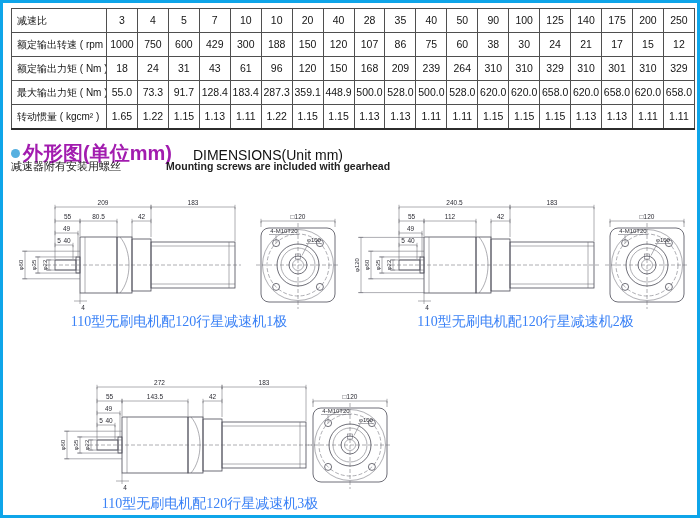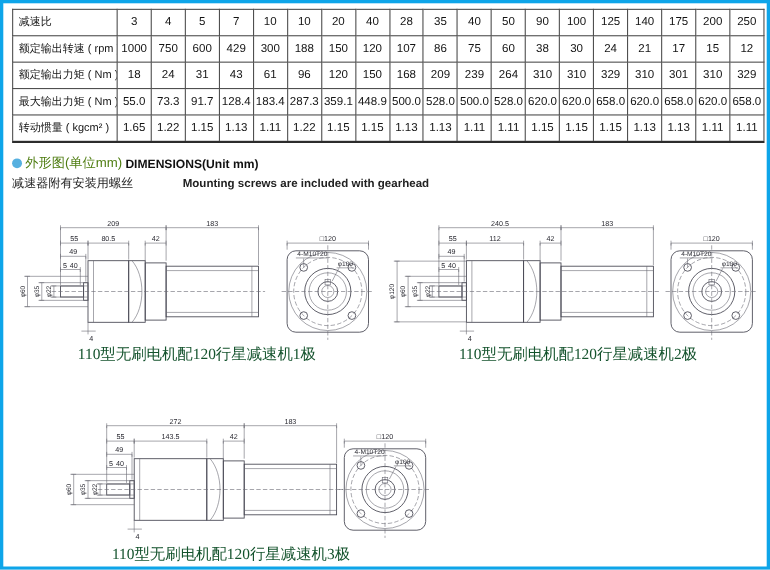--- a/index.html
+++ b/index.html
@@ -11,35 +11,35 @@
   table.spec{border-collapse:collapse;width:100%;table-layout:fixed;
              border:1px solid #3f3f3f;border-bottom:2px solid #2c2c2c;}
   table.spec th,table.spec td{border:1px solid #4f4f4f;height:23px;padding:0 1px;
              font-size:10.5px;line-height:1;text-align:center;font-weight:400;color:#141414;
              overflow:hidden;white-space:nowrap;}
   table.spec th{width:88px;text-align:left;padding-left:5px;font-size:10px;}
 
   
   .sec-head{position:absolute;left:8px;top:137px;display:flex;align-items:center;gap:3px;}
   .bullet{width:9px;height:9px;border-radius:50%;display:inline-block;flex:0 0 auto;}
-  .sec-title-cn{font-size:12px;font-weight:400;color:#4d7c0f;letter-spacing:0;}
-  .sec-title-en{font-size:11px;font-weight:700;color:#111;margin-left:0;margin-top:3px;}
+  .sec-title-cn{font-size:20px;font-weight:700;color:#a21caf;letter-spacing:0;}
+  .sec-title-en{font-size:14px;font-weight:400;color:#111;margin-left:18px;margin-top:3px;}
   .sec-sub{position:absolute;left:8px;top:156px;font-size:11px;color:#222;}
   .sec-sub .cn{font-size:11px;}
   .sec-sub .en{font-weight:600;font-size:10.5px;margin-left:2px;padding-left:40px;}
 
   
   svg.drawing{position:absolute;overflow:visible;}
   svg.drawing .ln{stroke:#4a4a55;stroke-width:0.8;fill:none;}
   svg.drawing .thin{stroke:#6a6a74;stroke-width:0.55;fill:none;}
   svg.drawing .dash{stroke:#6a6a74;stroke-width:0.55;fill:none;stroke-dasharray:4 2;}
   svg.drawing text{font-family:"Liberation Sans",sans-serif;fill:#2c2c34;}
 
   .caption{position:absolute;text-align:center;font-family:"Liberation Serif",serif;
-           font-size:14px;color:#14532d;}
+           font-size:14px;color:#3b82f6;}
 </style>
 </head>
 <body>
 
 <div class="page">
 
   <div class="spec-table-wrap">
     <table class="spec">
       <tbody id="spec-body">
           <tr>

